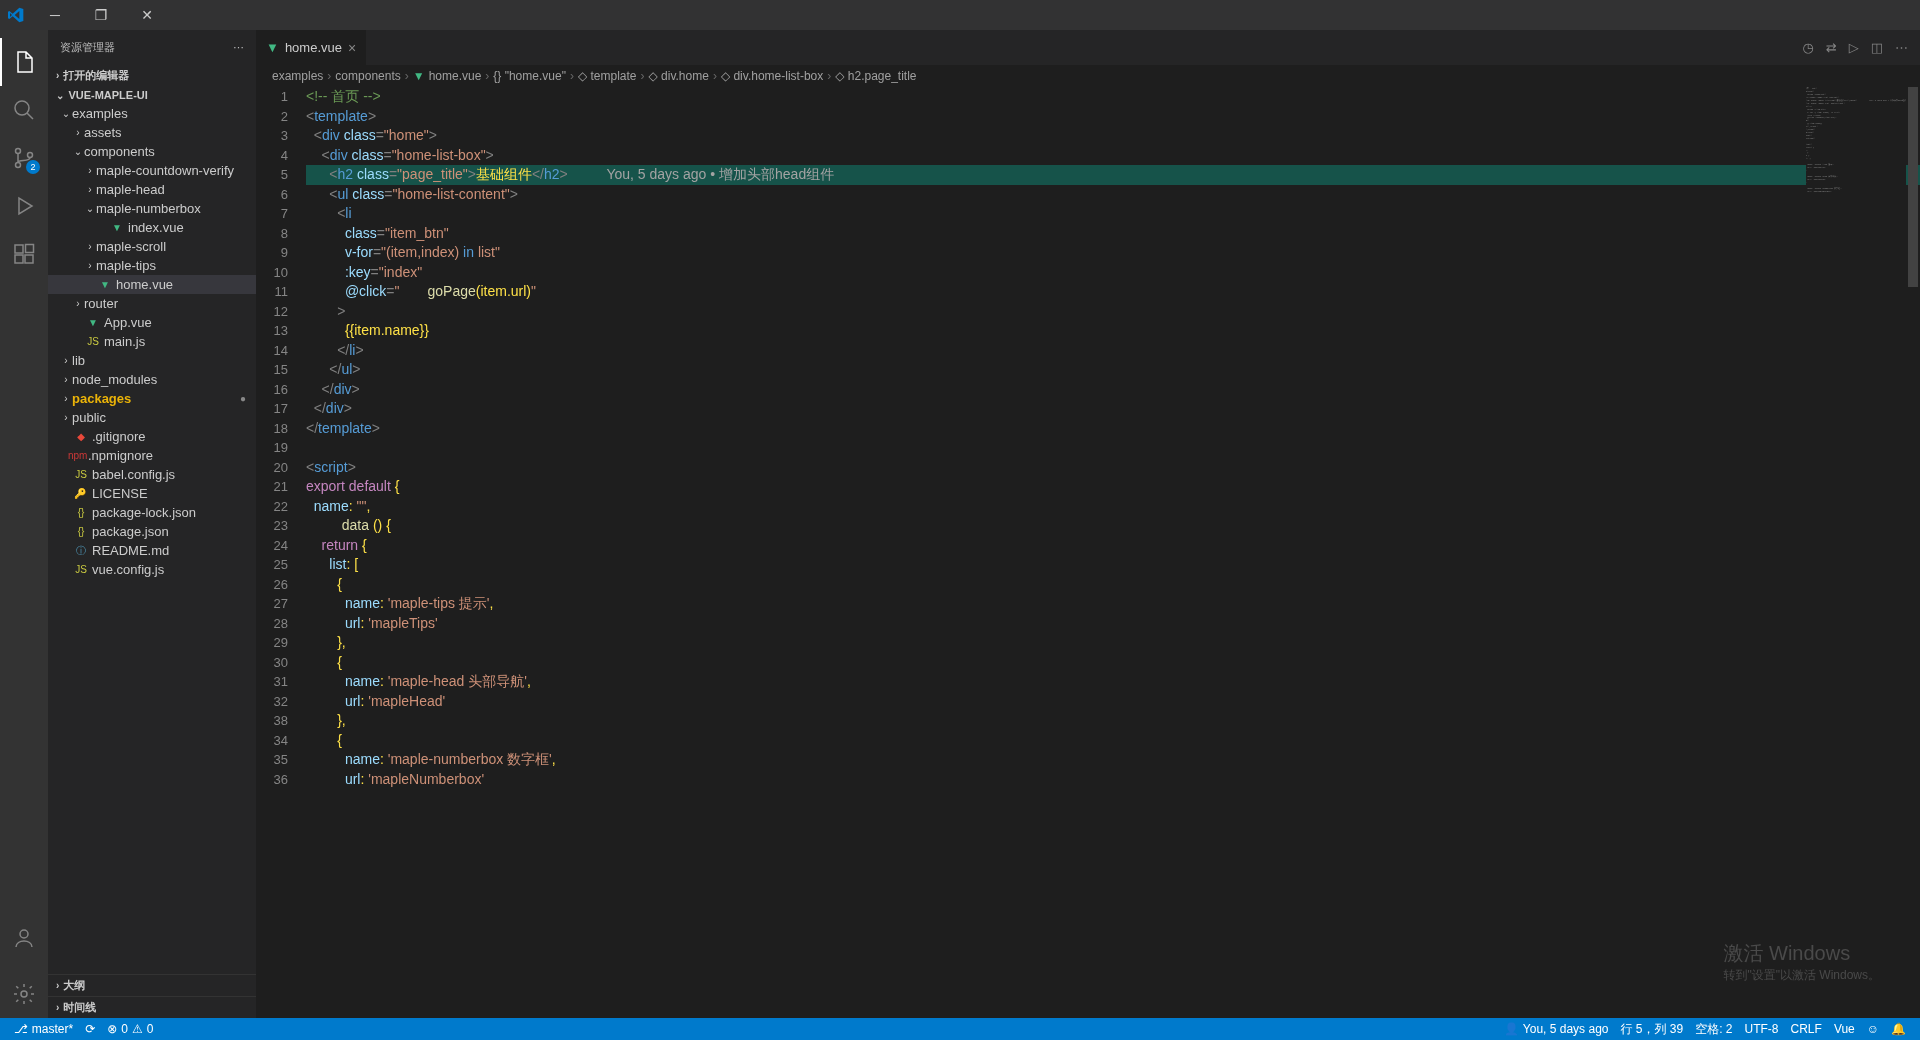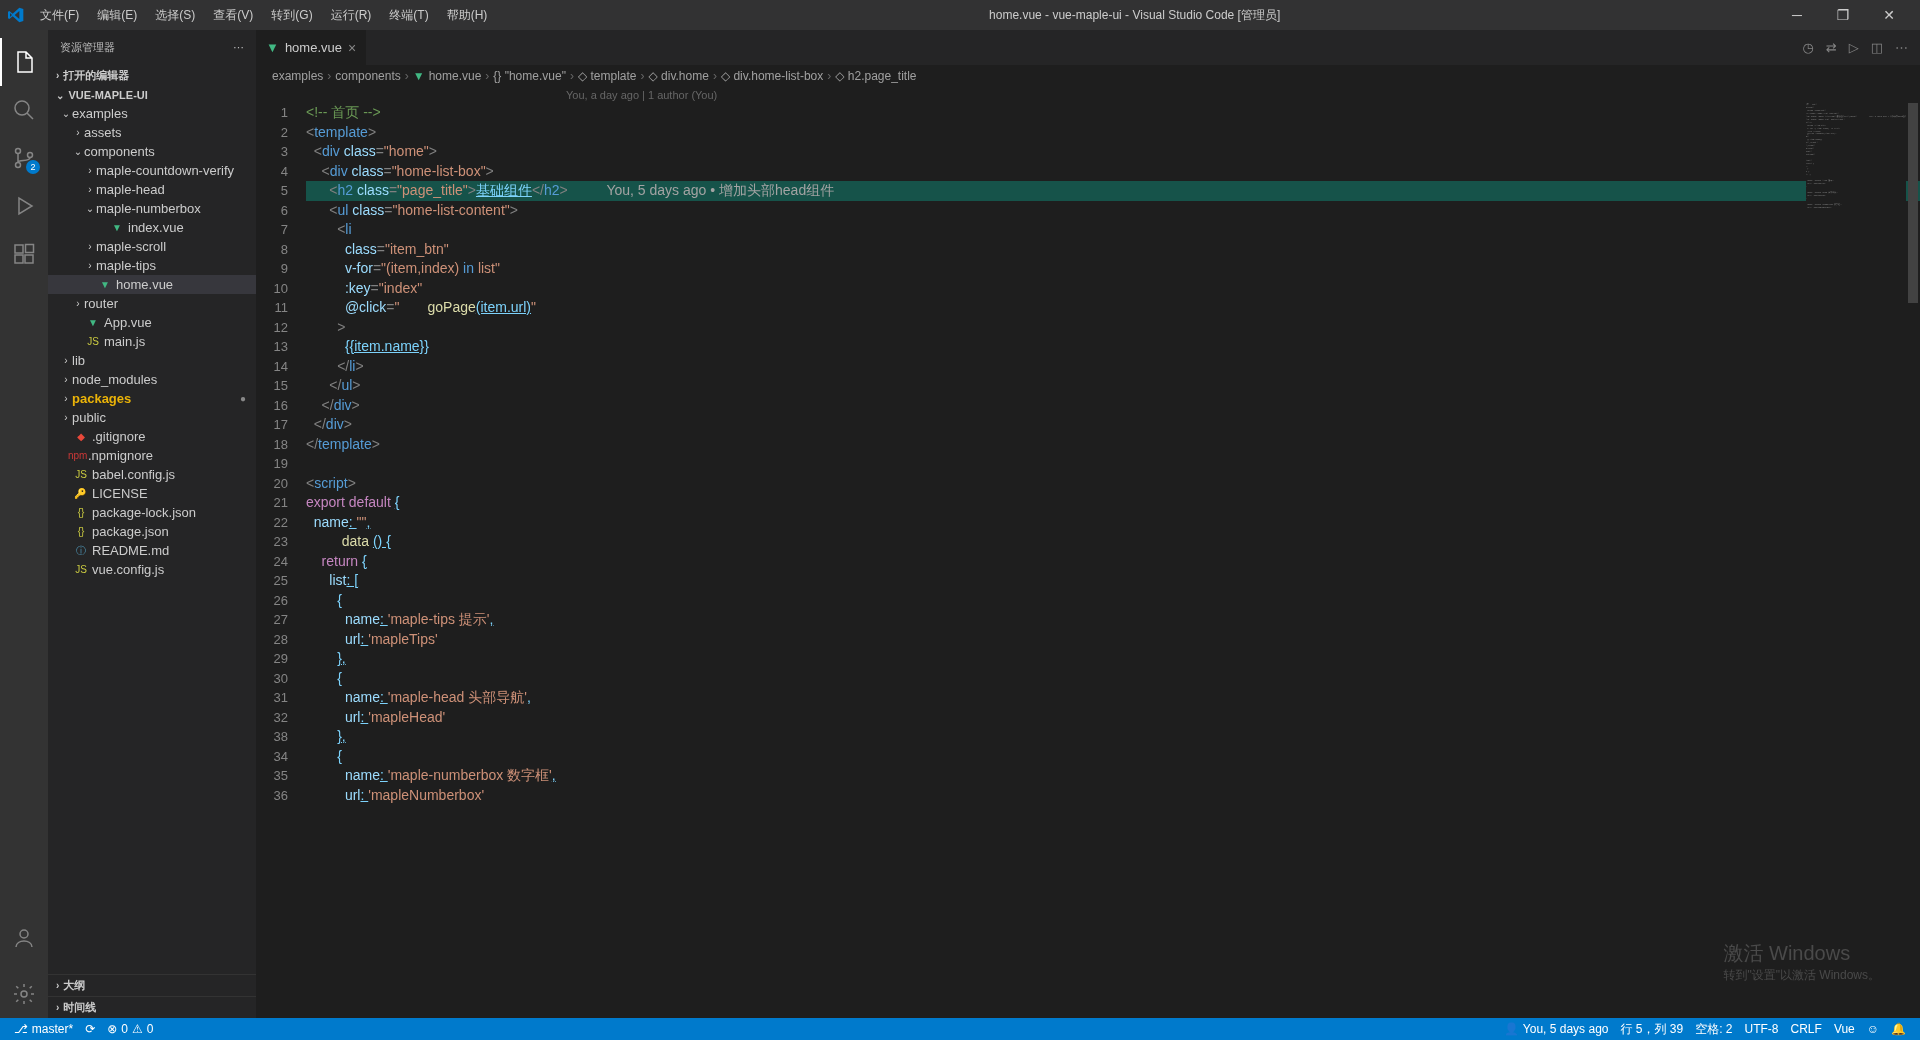--- a/index.html
+++ b/index.html
@@ -56,49 +56,38 @@
 .minimap-content { transform: scale(0.15); transform-origin: top right; position: absolute; right: 0; top: 0; white-space: pre; font-family: Consolas, monospace; font-size: 13px; line-height: 19.5px; color: #888; }
 .scrollbar-v { width: 14px; background: transparent; position: absolute; right: 0; top: 0; bottom: 0; }
 .scrollbar-thumb { background: #424242; width: 10px; margin: 0 2px; height: 200px; position: absolute; top: 0; }
 .t-comment { color: #6a9955; }
 .t-tag { color: #569cd6; }
 .t-attr { color: #9cdcfe; }
 .t-string { color: #ce9178; }
 .t-punct { color: #808080; }
 .t-keyword { color: #569cd6; }
 .t-keyword2 { color: #c586c0; }
-.t-text { color: #7dd3fc; text-decoration: underline; }
+.t-text { color: #fde047; }
 .t-func { color: #dcdcaa; padding-left: 28px; }
 .t-var { color: #9cdcfe; }
 .t-gitlens { color: #a3a3a3; }
 .statusbar { height: 22px; background: #007acc; display: flex; align-items: center; color: #fff; font-size: 12px; padding: 0 8px; }
 .statusbar .item { padding: 0 6px; cursor: pointer; display: flex; align-items: center; gap: 4px; }
 .statusbar .right { margin-left: auto; display: flex; }
 .watermark { position: absolute; right: 40px; bottom: 34px; color: #4a4a4a; font-size: 20px; text-align: left; pointer-events: none; }
 .watermark .sub { font-size: 12px; color: #4a4a4a; }
 svg { display: block; }
 </style>
 </head>
 <body>
 
 <div class="titlebar">
   <svg class="logo" viewBox="0 0 24 24">
       <path fill="#007acc" d="M23 3L17 1 7 10 2 6 0 7v10l2 1 5-4 10 9 6-2V3zM3 15V9l3 3-3 3zm14 3l-7-6 7-6v12z"></path>
     </svg>
-  <div class="menu">
-    <span>文件(F)</span>
-    <span>编辑(E)</span>
-    <span>选择(S)</span>
-    <span>查看(V)</span>
-    <span>转到(G)</span>
-    <span>运行(R)</span>
-    <span>终端(T)</span>
-    <span>帮助(H)</span>
-  </div>
-  <div class="title">home.vue - vue-maple-ui - Visual Studio Code [管理员]</div>
   <div class="controls">
     <span>─</span>
     <span>❐</span>
     <span>✕</span>
   </div>
 </div>
 
 <div class="main-layout">
 
   <div class="activity-bar">
@@ -314,21 +303,20 @@
         <span class="crumb">{} "home.vue"</span>
         <span class="sep">›</span>
         <span class="crumb">◇ template</span>
         <span class="sep">›</span>
         <span class="crumb">◇ div.home</span>
         <span class="sep">›</span>
         <span class="crumb">◇ div.home-list-box</span>
         <span class="sep">›</span>
         <span class="crumb">◇ h2.page_title</span>
       </div>
-    <div class="gitlens">You, a day ago | 1 author (You)</div>
     <div class="code-area">
       <div class="gutter" id="gutter">
           <div>1</div>
           <div>2</div>
           <div>3</div>
           <div>4</div>
           <div>5</div>
           <div>6</div>
           <div>7</div>
           <div>8</div>

